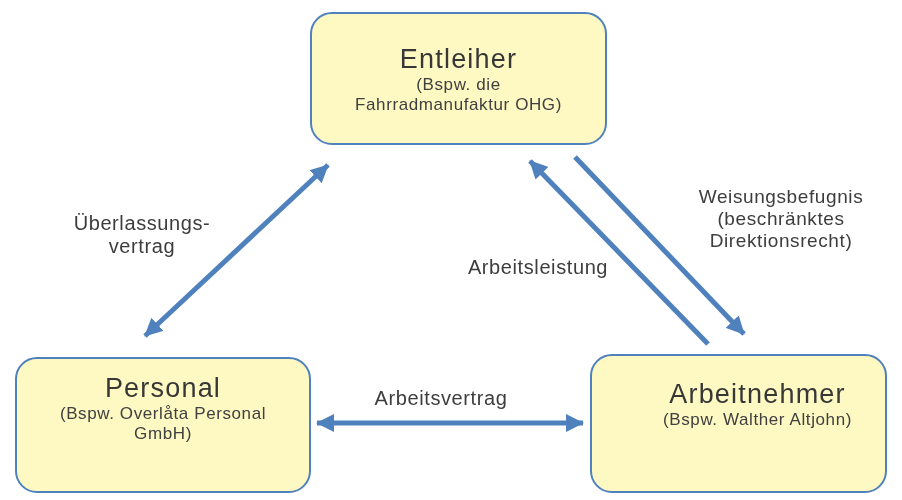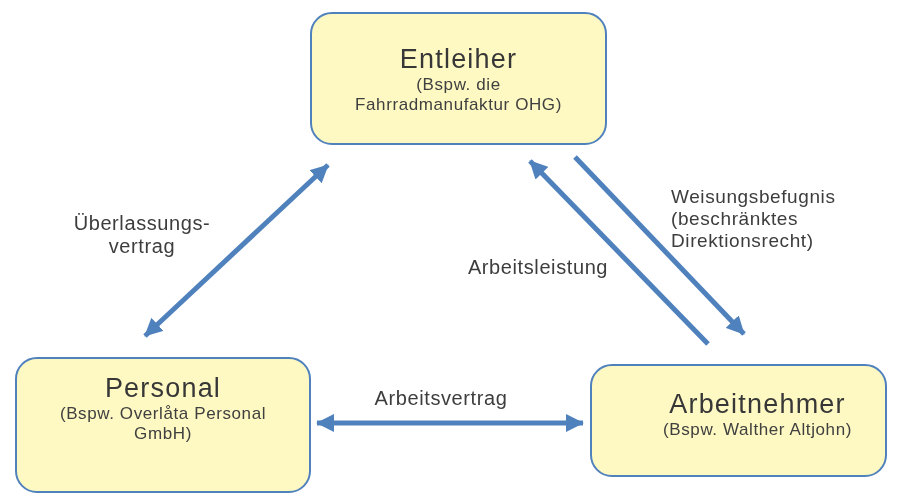--- a/index.html
+++ b/index.html
@@ -15,25 +15,25 @@
   svg.arrows line{stroke:var(--accent);stroke-width:5;}
   svg.arrows .head{fill:var(--accent);}
   .node{
     position:absolute;background:#fef9c3;border:2.5px solid var(--accent);
     border-radius:22px;text-align:center;
   }
   .node .title{font-size:27px;letter-spacing:1.2px;line-height:1.2;color:#373737;}
   .node .sub{font-size:17px;letter-spacing:0.6px;line-height:1.13;color:#404040;}
   #node-entleiher{left:310px;top:12px;width:297px;height:133px;padding-top:29px;}
   #node-verleiher{left:15px;top:357px;width:296px;height:136px;padding-top:13px;}
-  #node-arbeitnehmer{left:590px;top:364px;width:297px;height:113px;padding-top:22px;padding-left:38px;}
+  #node-arbeitnehmer{left:590px;top:354px;width:297px;height:139px;padding-top:22px;padding-left:38px;}
   .edge-label{position:absolute;font-size:20px;letter-spacing:0.6px;line-height:23px;color:#3d3d3d;}
   #label-ueberlassung{left:60px;top:212px;width:164px;text-align:center;}
   #label-arbeitsleistung{left:438px;top:256px;width:200px;text-align:center;}
-  #label-weisung{left:671px;top:186px;width:220px;text-align:left;font-size:19px;line-height:22px;}
+  #label-weisung{left:671px;top:186px;width:220px;text-align:center;font-size:19px;line-height:22px;}
   #label-arbeitsvertrag{left:331px;top:387px;width:220px;text-align:center;}
 </style>
 </head>
 <body>
 
 <div class="canvas">
 
   <svg class="arrows" viewBox="0 0 902 500">
     <defs>
       <marker id="ah" viewBox="0 0 10 10" refX="9.5" refY="5" markerWidth="3.6" markerHeight="3.6" orient="auto-start-reverse">

